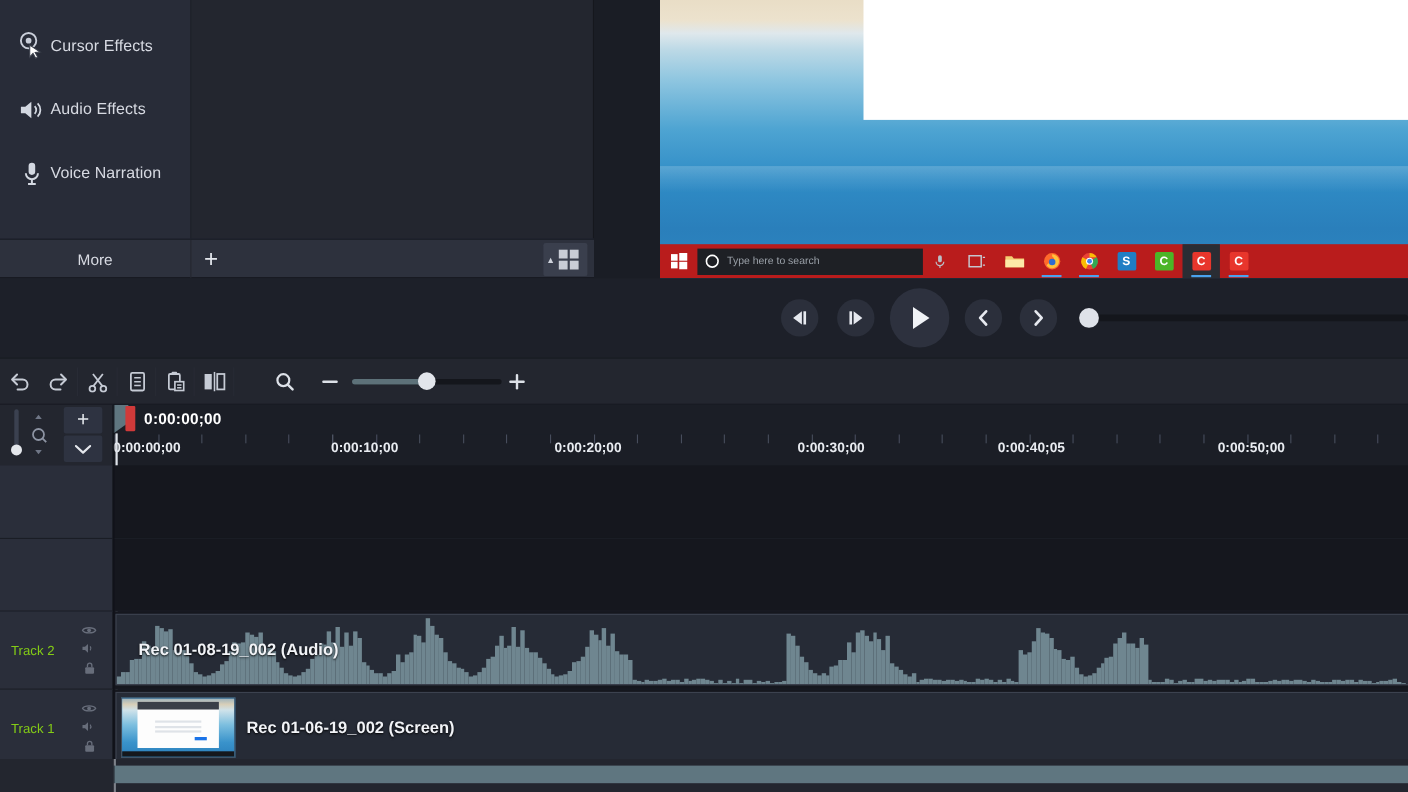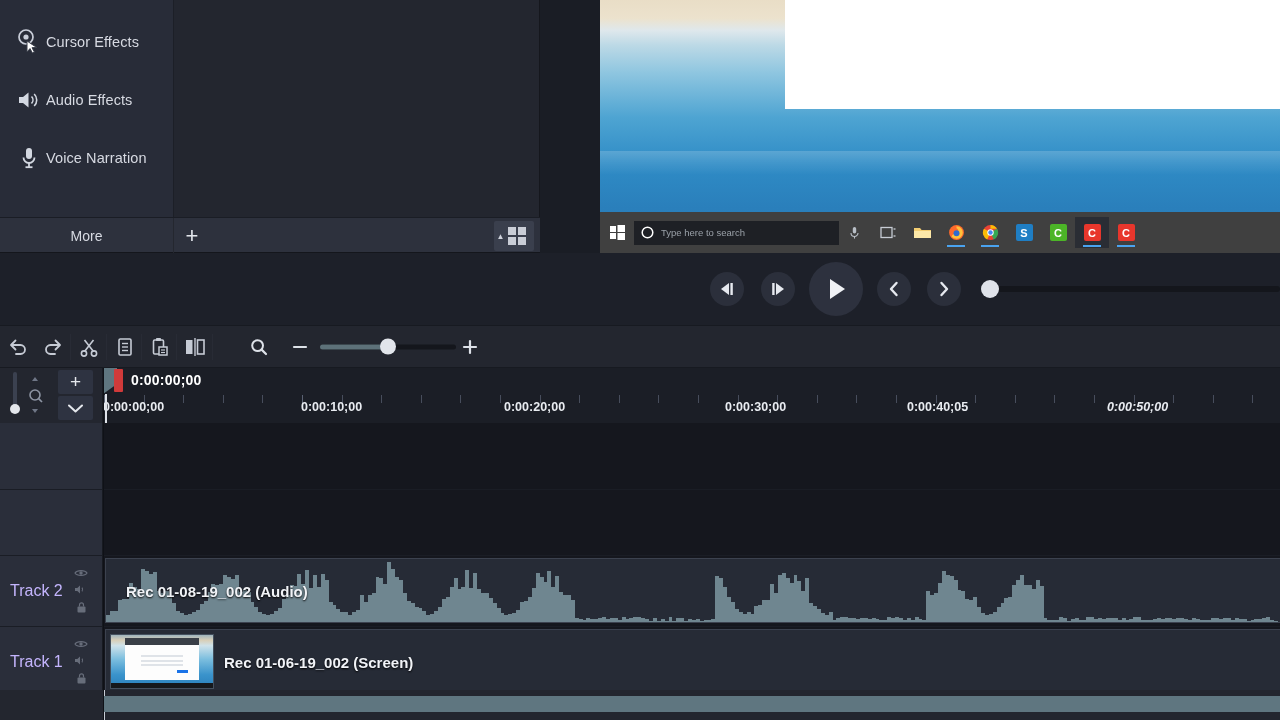--- a/index.html
+++ b/index.html
@@ -44,22 +44,22 @@
     background:
       linear-gradient(180deg,#8fa9b4 0%,#6f8f9f 7%,#c9bda6 9%,#e8dcc4 14%,#ece2cd 22%,
         #dfe8ec 26%,#bcd9e6 31%,#8fc6e0 40%,#4ea4d2 55%,#2f8cc6 70%,#2a7fbb 85%,#2d86c0 100%); }
   .wall .foam2 { position:absolute; left:0; top:66%; width:100%; height:8%;
     background:linear-gradient(180deg,rgba(255,255,255,.18),rgba(255,255,255,0)); }
 
   .browser { position:absolute; left:185px; top:-80px; width:500px; height:237px;
     background:#ffffff; }
 
   
-  .taskbar { position:absolute; left:0; bottom:0; width:100%; height:41px;
-    background:#404040; display:flex; align-items:center; }
+  .taskbar { position:absolute; left:0; bottom:0; width:100%; height:31px;
+    background:#b91c1c; display:flex; align-items:center; }
   .tb-start { width:34px; height:31px; display:flex; align-items:center; justify-content:center; }
   .tb-search { width:205px; height:24px; background:#1e2025; display:flex; align-items:center;
     gap:7px; padding-left:7px; }
   .tb-search span { color:#9aa0a8; font-size:9.5px; }
   .tb-mic { width:30px; display:flex; align-items:center; justify-content:center; }
   .tb-apps { display:flex; align-items:center; gap:0px; margin-left:2px; }
   .tb-app { width:34px; height:31px; display:flex; align-items:center; justify-content:center;
     position:relative; }
   .tb-app.active { background:#2a2d34; }
   .tb-app.uline::after { content:""; position:absolute; bottom:1px; left:8px; right:8px;
@@ -124,21 +124,21 @@
   .labels { position:absolute; left:0; top:32px; width:100%; height:23px; }
   .labels span { position:absolute; top:0; color:#e9ecf1; font-size:12.5px;
     font-weight:bold; transform:translateX(-1px); }
 
   .lane { position:absolute; left:0; width:100%; }
   .lane .head { position:absolute; left:0; top:0; width:103px; height:100%;
     background:#2a2e3a; border-right:1px solid #171a21; border-bottom:1px solid #1a1d25; }
   .lane .body { position:absolute; left:103px; top:0; right:0; height:100%;
     background:#15171e; border-bottom:1px solid #1a1d25; }
   .head .tname { position:absolute; left:10px; top:50%; transform:translateY(-50%);
-    color:#c4b5fd; font-size:16px; }
+    color:#84cc16; font-size:12px; }
   .head .ticons { position:absolute; right:14px; top:50%; transform:translateY(-50%);
     display:flex; flex-direction:column; gap:7px; align-items:center; }
   .head .ticons svg { display:block; opacity:.55; }
 
   .clip { position:absolute; top:2px; bottom:3px; left:2px; right:-2px;
     background:#262b36; border:1px solid #3c424f; overflow:hidden; }
   .clip .cname { position:absolute; left:20px; top:50%; transform:translateY(-50%);
     color:#f1f3f7; font-size:15px; font-weight:bold; text-shadow:0 1px 2px #000; z-index:3; }
   .wave { position:absolute; left:0; bottom:0; width:100%; height:100%; display:flex;
     align-items:flex-end; }
@@ -484,21 +484,21 @@
           <i style="left: 1070.2px;"></i>
           <i style="left: 1109.8px;"></i>
           <i style="left: 1149.4px;"></i>
         </div>
       <div class="labels">
           <span style="left: 1px;">0:00:00;00</span>
           <span style="left: 199px;">0:00:10;00</span>
           <span style="left: 402px;">0:00:20;00</span>
           <span style="left: 623px;">0:00:30;00</span>
           <span style="left: 805px;">0:00:40;05</span>
-          <span style="left: 1005px; font-style: italic;">0:00:50;00</span>
+          <span style="left: 1005px;">0:00:50;00</span>
         </div>
     </div>
     <div class="playhead-line" style="left:105px"></div>
 
     <div class="lane" style="top:55px; height:67px">
       <div class="head"></div>
       <div class="body"></div>
     </div>
     <div class="lane" style="top:122px; height:66px">
       <div class="head"></div>

